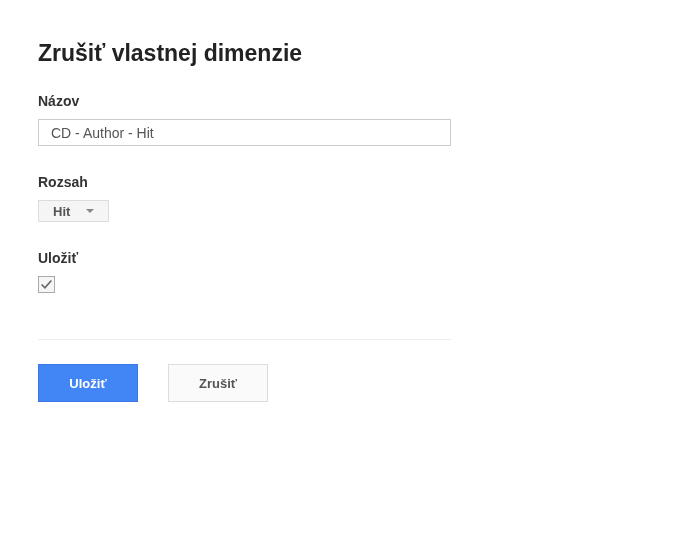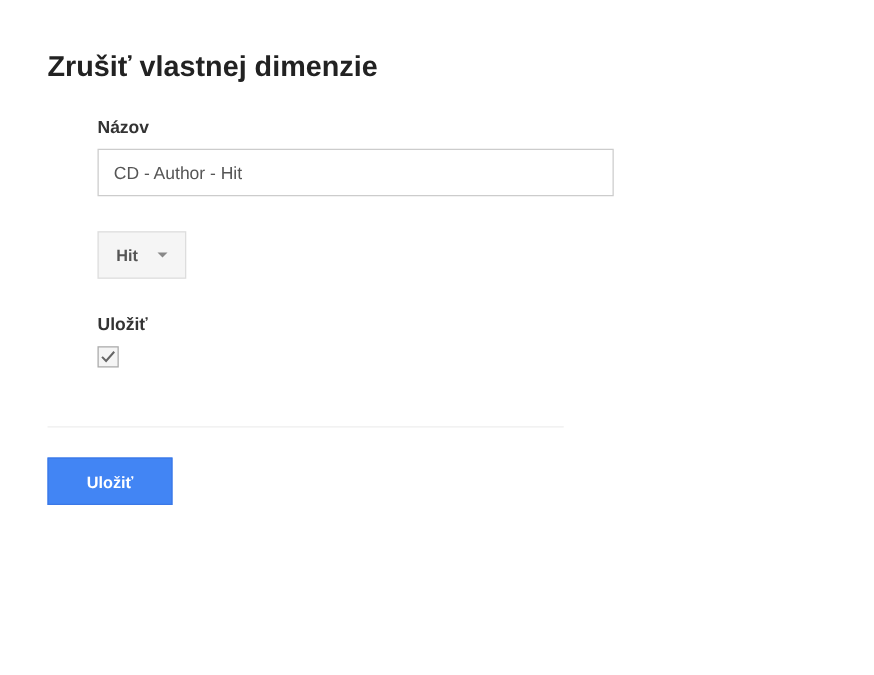--- a/index.html
+++ b/index.html
@@ -15,43 +15,42 @@
       color: #333;
     }
     .page-title {
       font-size: 23px;
       font-weight: bold;
       color: #222;
       margin-bottom: 26px;
     }
     .form-group {
       margin-bottom: 28px;
-      margin-left: 40px;
     }
     .field-label {
       font-size: 14px;
       font-weight: bold;
       color: #333;
       display: block;
       margin-bottom: 10px;
     }
     .text-input {
       width: 413px;
-      height: 38px;
+      height: 27px;
       padding: 8px 12px;
       font-size: 14px;
       color: #555;
       border: 1px solid #ccc;
       background: #fff;
       outline: none;
     }
     .dropdown-button {
       display: inline-flex;
       align-items: center;
-      height: 38px;
+      height: 22px;
       padding: 0 14px;
       background: #f5f5f5;
       border: 1px solid #ddd;
       font-size: 13px;
       font-weight: bold;
       color: #555;
       cursor: pointer;
       gap: 12px;
     }
     .dropdown-button .caret {
@@ -114,32 +113,34 @@
 <body>
 
 <h1 class="page-title">Zrušiť vlastnej dimenzie</h1>
 
 <div class="form-group">
   <label class="field-label">Názov</label>
   <input type="text" class="text-input" value="CD - Author - Hit" style="">
 </div>
 
 <div class="form-group">
+  <label class="field-label">Rozsah</label>
   <button type="button" class="dropdown-button">
     <span>Hit</span>
     <span class="caret"></span>
   </button>
 </div>
 
 <div class="form-group">
   <label class="field-label">Uložiť</label>
   <span class="checkbox-wrap">
     <svg viewBox="0 0 16 16">
       <path d="M2 8 L6 12 L14 3" stroke="#666" stroke-width="2" fill="none"></path>
     </svg>
   </span>
 </div>
 
 <hr class="divider">
 
 <div class="button-row">
   <button type="button" class="btn btn-primary">Uložiť</button>
+  <button type="button" class="btn btn-secondary">Zrušiť</button>
 </div>
 
 </body></html>

